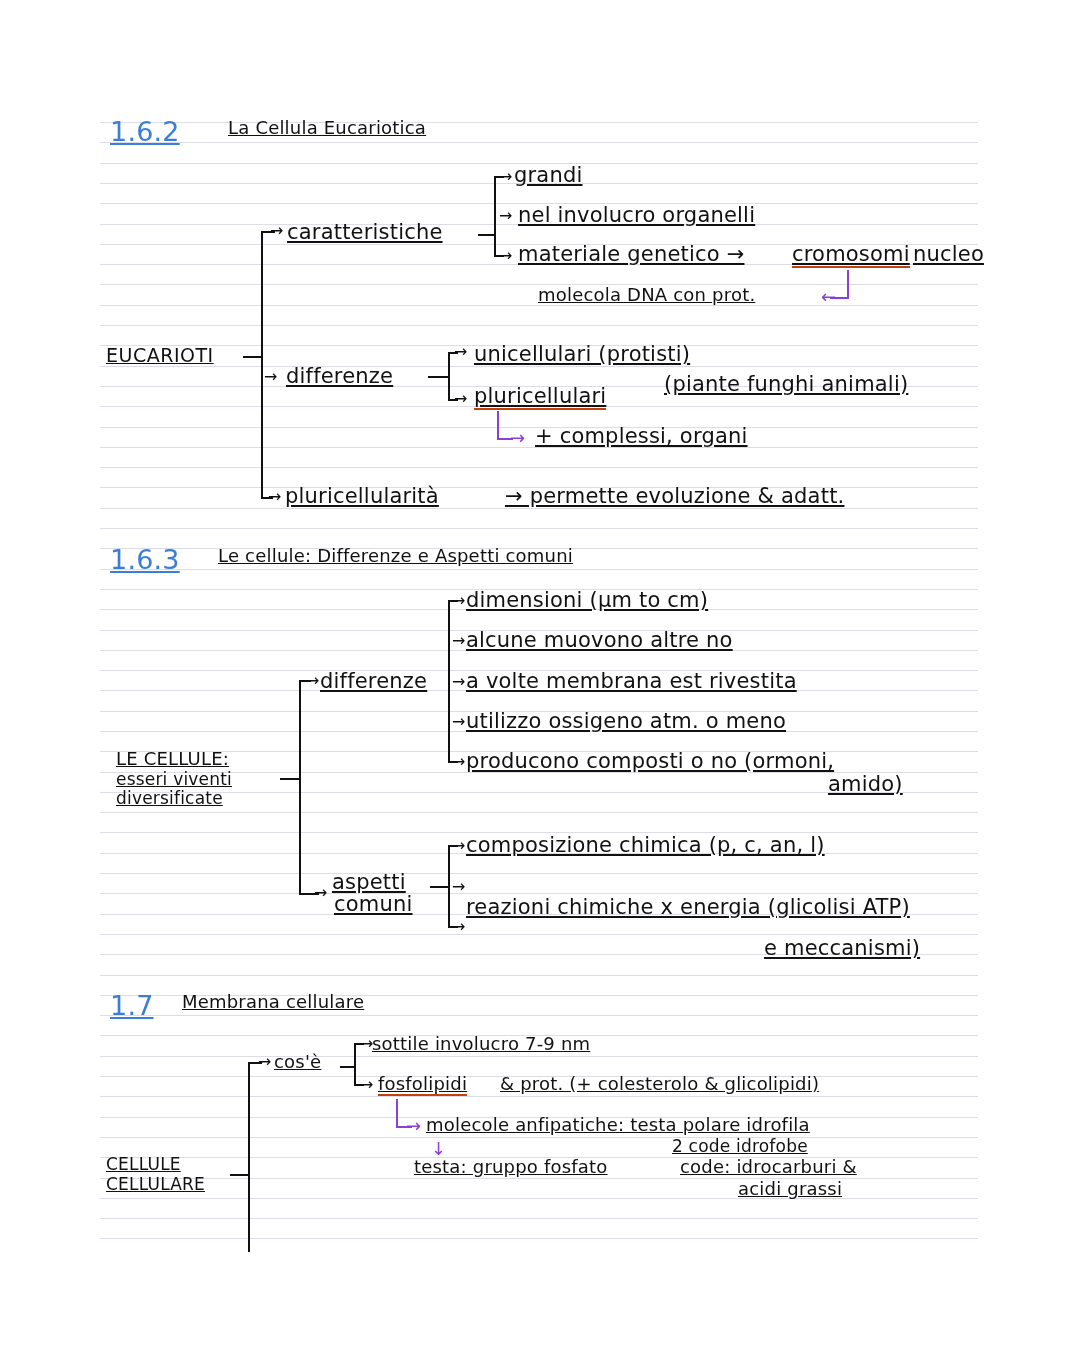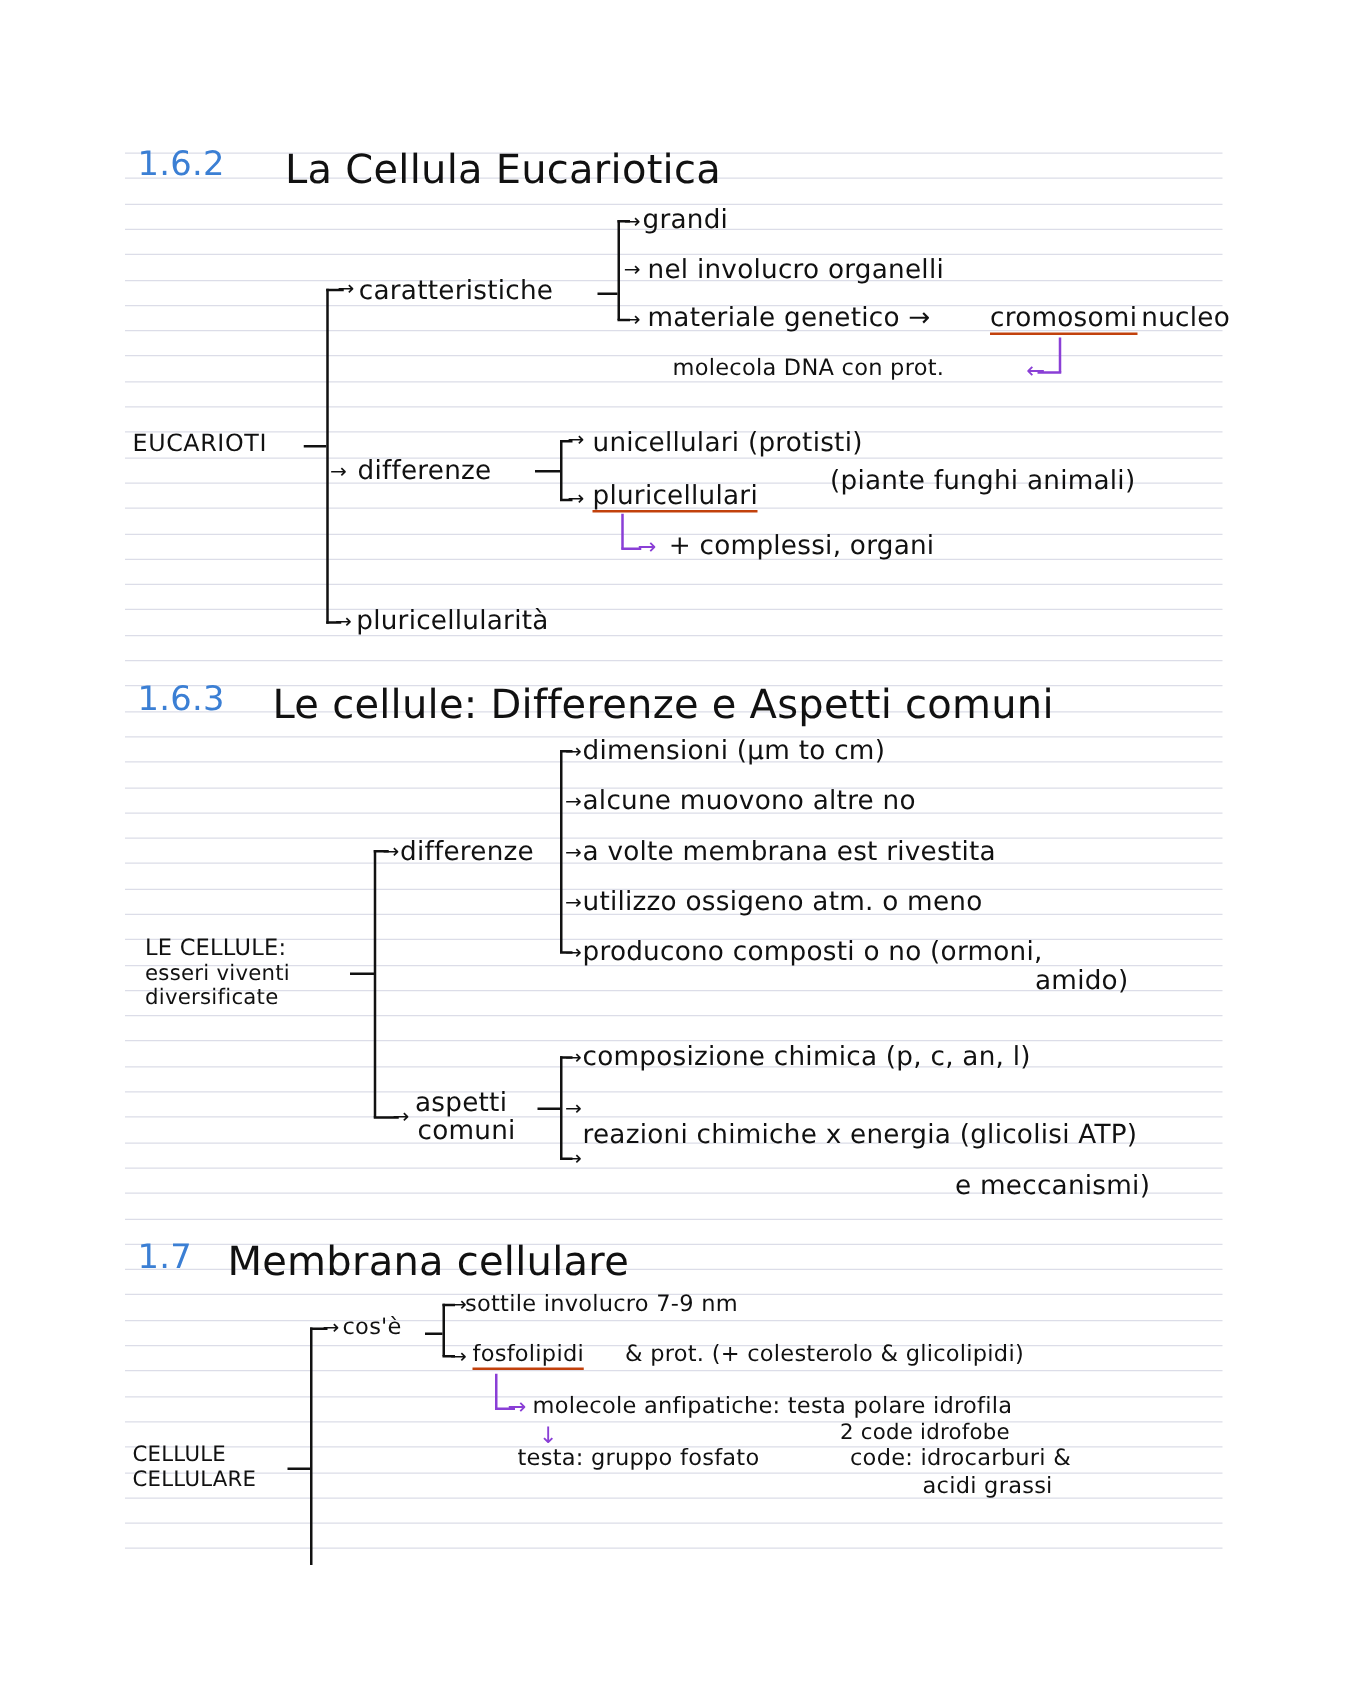--- a/index.html
+++ b/index.html
@@ -1,26 +1,26 @@
 <!DOCTYPE html>
 <html><head>
 <meta charset="utf-8">
 <style>
   html, body { margin: 0; padding: 0; background: #ffffff; }
   body { width: 1080px; height: 1353px; position: relative; overflow: hidden;
          font-family: "DejaVu Sans", sans-serif; color: #111; }
   .page { position: absolute; left: 0; top: 0; width: 1080px; height: 1353px; }
   .rules { position: absolute; left: 100px; top: 0; width: 878px; height: 1353px; }
   .rule { position: absolute; left: 0; width: 878px; height: 1px; background: #dcdde8; }
-  .t { position: absolute; white-space: nowrap; font-size: 21px; line-height: 1; letter-spacing: 0.2px; }
+  .t { position: absolute; white-space: nowrap; font-size: 21px; line-height: 1; letter-spacing: 0.2px; text-decoration: underline; }
   .small { font-size: 18px; }
   .tiny { font-size: 17px; }
   .caps { font-size: 19px; letter-spacing: 0.5px; }
   .heading-num { color: #3b7fd4; font-size: 27px; }
-  .heading-text { font-size: 32px; }
+  .heading-text { font-size: 18px; }
   .underline-purple { border-bottom: 2px solid #c2410c; padding-bottom: 1px; }
   .vline { position: absolute; width: 2px; background: #111; }
   .hline { position: absolute; height: 2px; background: #111; }
   .pv { position: absolute; width: 2px; background: #8a3fd6; }
   .ph { position: absolute; height: 2px; background: #8a3fd6; }
   .arrow { position: absolute; font-size: 16px; line-height: 1; color: #111; }
   .parrow { position: absolute; font-size: 18px; line-height: 1; color: #8a3fd6; }
 </style>
 </head>
 <body>
@@ -125,20 +125,21 @@
   <div class="t underline-purple" style="left:474px; top:386px;">pluricellulari</div>
   <div class="t" style="left:664px; top:374px;">(piante funghi animali)</div>
   <div class="pv" style="left:497px; top:411px; height:28px;"></div>
   <div class="ph" style="left:497px; top:438px; width:16px;"></div>
   <div class="parrow" style="left:510px; top:429px;">→</div>
   <div class="t" style="left:535px; top:426px;">+ complessi, organi</div>
 
   <div class="hline" style="left:261px; top:497px; width:12px;"></div>
   <div class="arrow" style="left:268px; top:489px;">→</div>
   <div class="t" style="left:285px; top:486px;">pluricellularità</div>
+  <div class="t" style="left:505px; top:486px;">→ permette evoluzione &amp; adatt.</div>
 
   <div class="t heading-num" style="left:110px; top:546px;">1.6.3</div>
   <div class="t heading-text" style="left:218px; top:547px;">Le cellule: Differenze e Aspetti comuni</div>
 
   <div class="t small" style="left:116px; top:750px;">LE CELLULE:</div>
   <div class="t tiny" style="left:116px; top:771px;">esseri viventi</div>
   <div class="t tiny" style="left:116px; top:790px;">diversificate</div>
   <div class="hline" style="left:280px; top:778px; width:20px;"></div>
   <div class="vline" style="left:299px; top:680px; height:214px;"></div>
 

